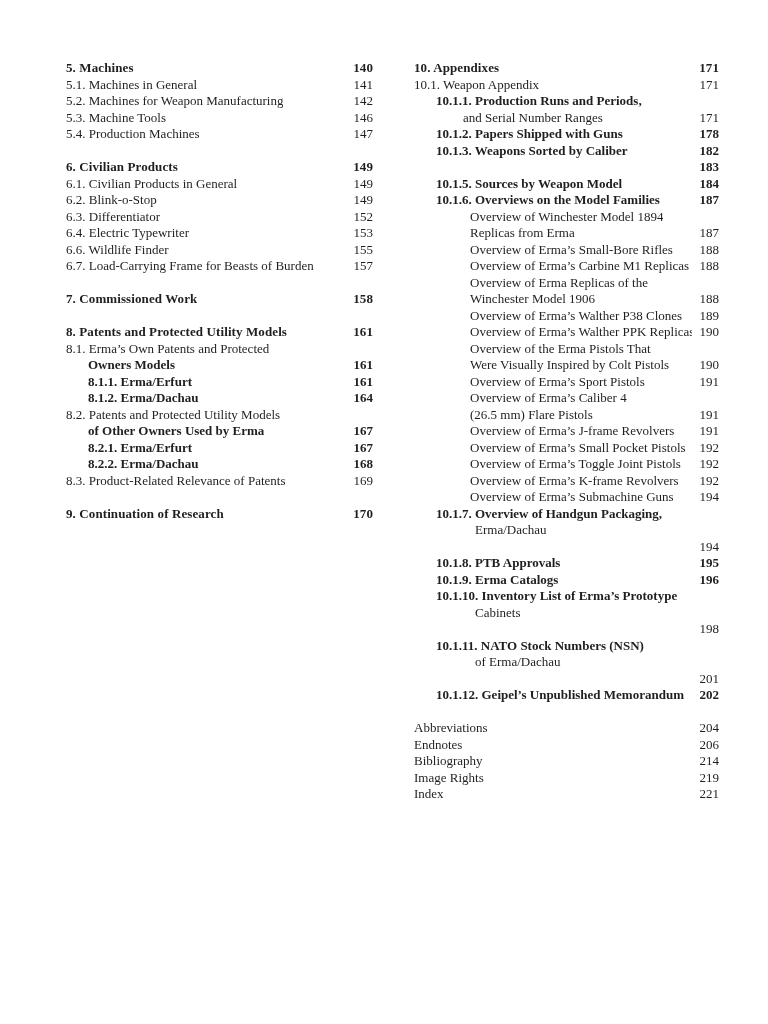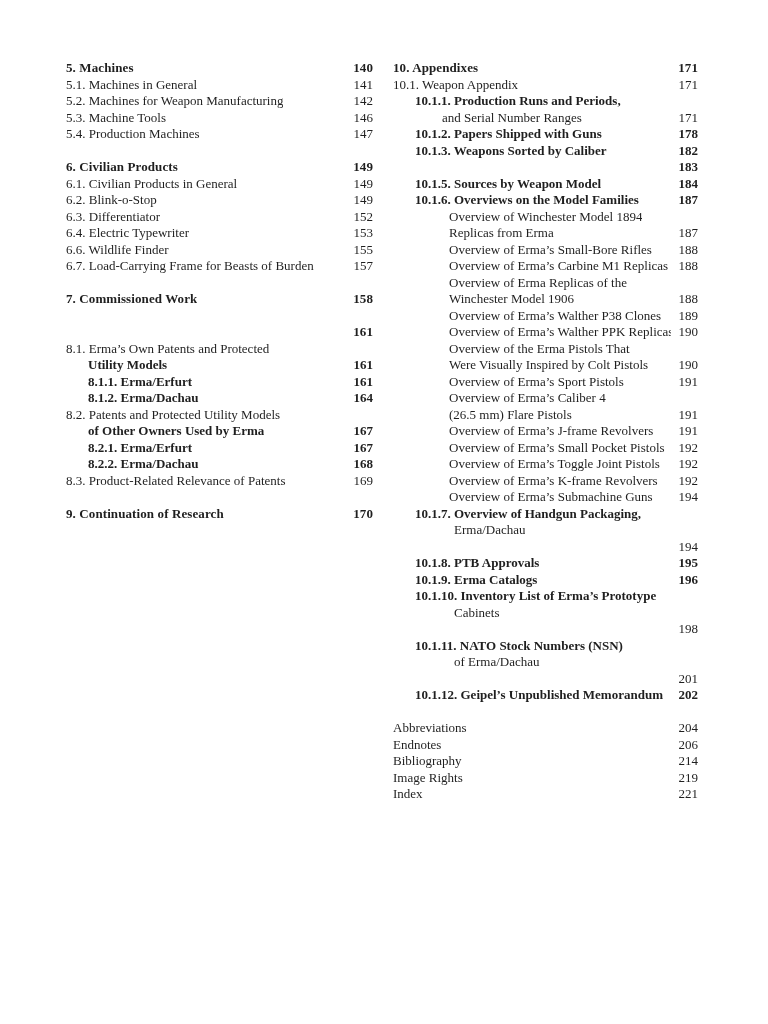--- a/index.html
+++ b/index.html
@@ -15,21 +15,21 @@
   .page {
     position: relative;
     width: 768px; height: 1024px;
     background: var(--bg, #ffffff);
   }
   .col {
     position: absolute;
     top: 60px;
   }
   .col-left  { left: 66px;  width: 307px; }
-  .col-right { left: 393px; width: 305px; }
+  .col-right { left: 414px; width: 305px; }
   .row {
     display: flex;
     align-items: baseline;
     min-height: 16.5px;
   }
   .row .t { white-space: nowrap; overflow: hidden; }
   .row .p {
     margin-left: auto;
     padding-left: 8px;
     white-space: nowrap;
@@ -96,28 +96,29 @@
       </div>
       <div class="row lv0">
         <span class="t">6.7. Load-Carrying Frame for Beasts of Burden</span>
         <span class="p">157</span>
       </div>
       <div class="row lv0 bold gap">
         <span class="t">7. Commissioned Work</span>
         <span class="p">158</span>
       </div>
       <div class="row lv0 bold gap">
+        <span class="t">8. Patents and Protected Utility Models</span>
         <span class="p">161</span>
       </div>
       <div class="row lv0">
         <span class="t">8.1. Erma’s Own Patents and Protected</span>
         <span class="p"></span>
       </div>
       <div class="row lv1">
-        <span class="t">Utility Models</span>
+        <span class="t">Owners Models</span>
         <span class="p">161</span>
       </div>
       <div class="row lv1">
         <span class="t">8.1.1. Erma/Erfurt</span>
         <span class="p">161</span>
       </div>
       <div class="row lv1">
         <span class="t">8.1.2. Erma/Dachau</span>
         <span class="p">164</span>
       </div>

